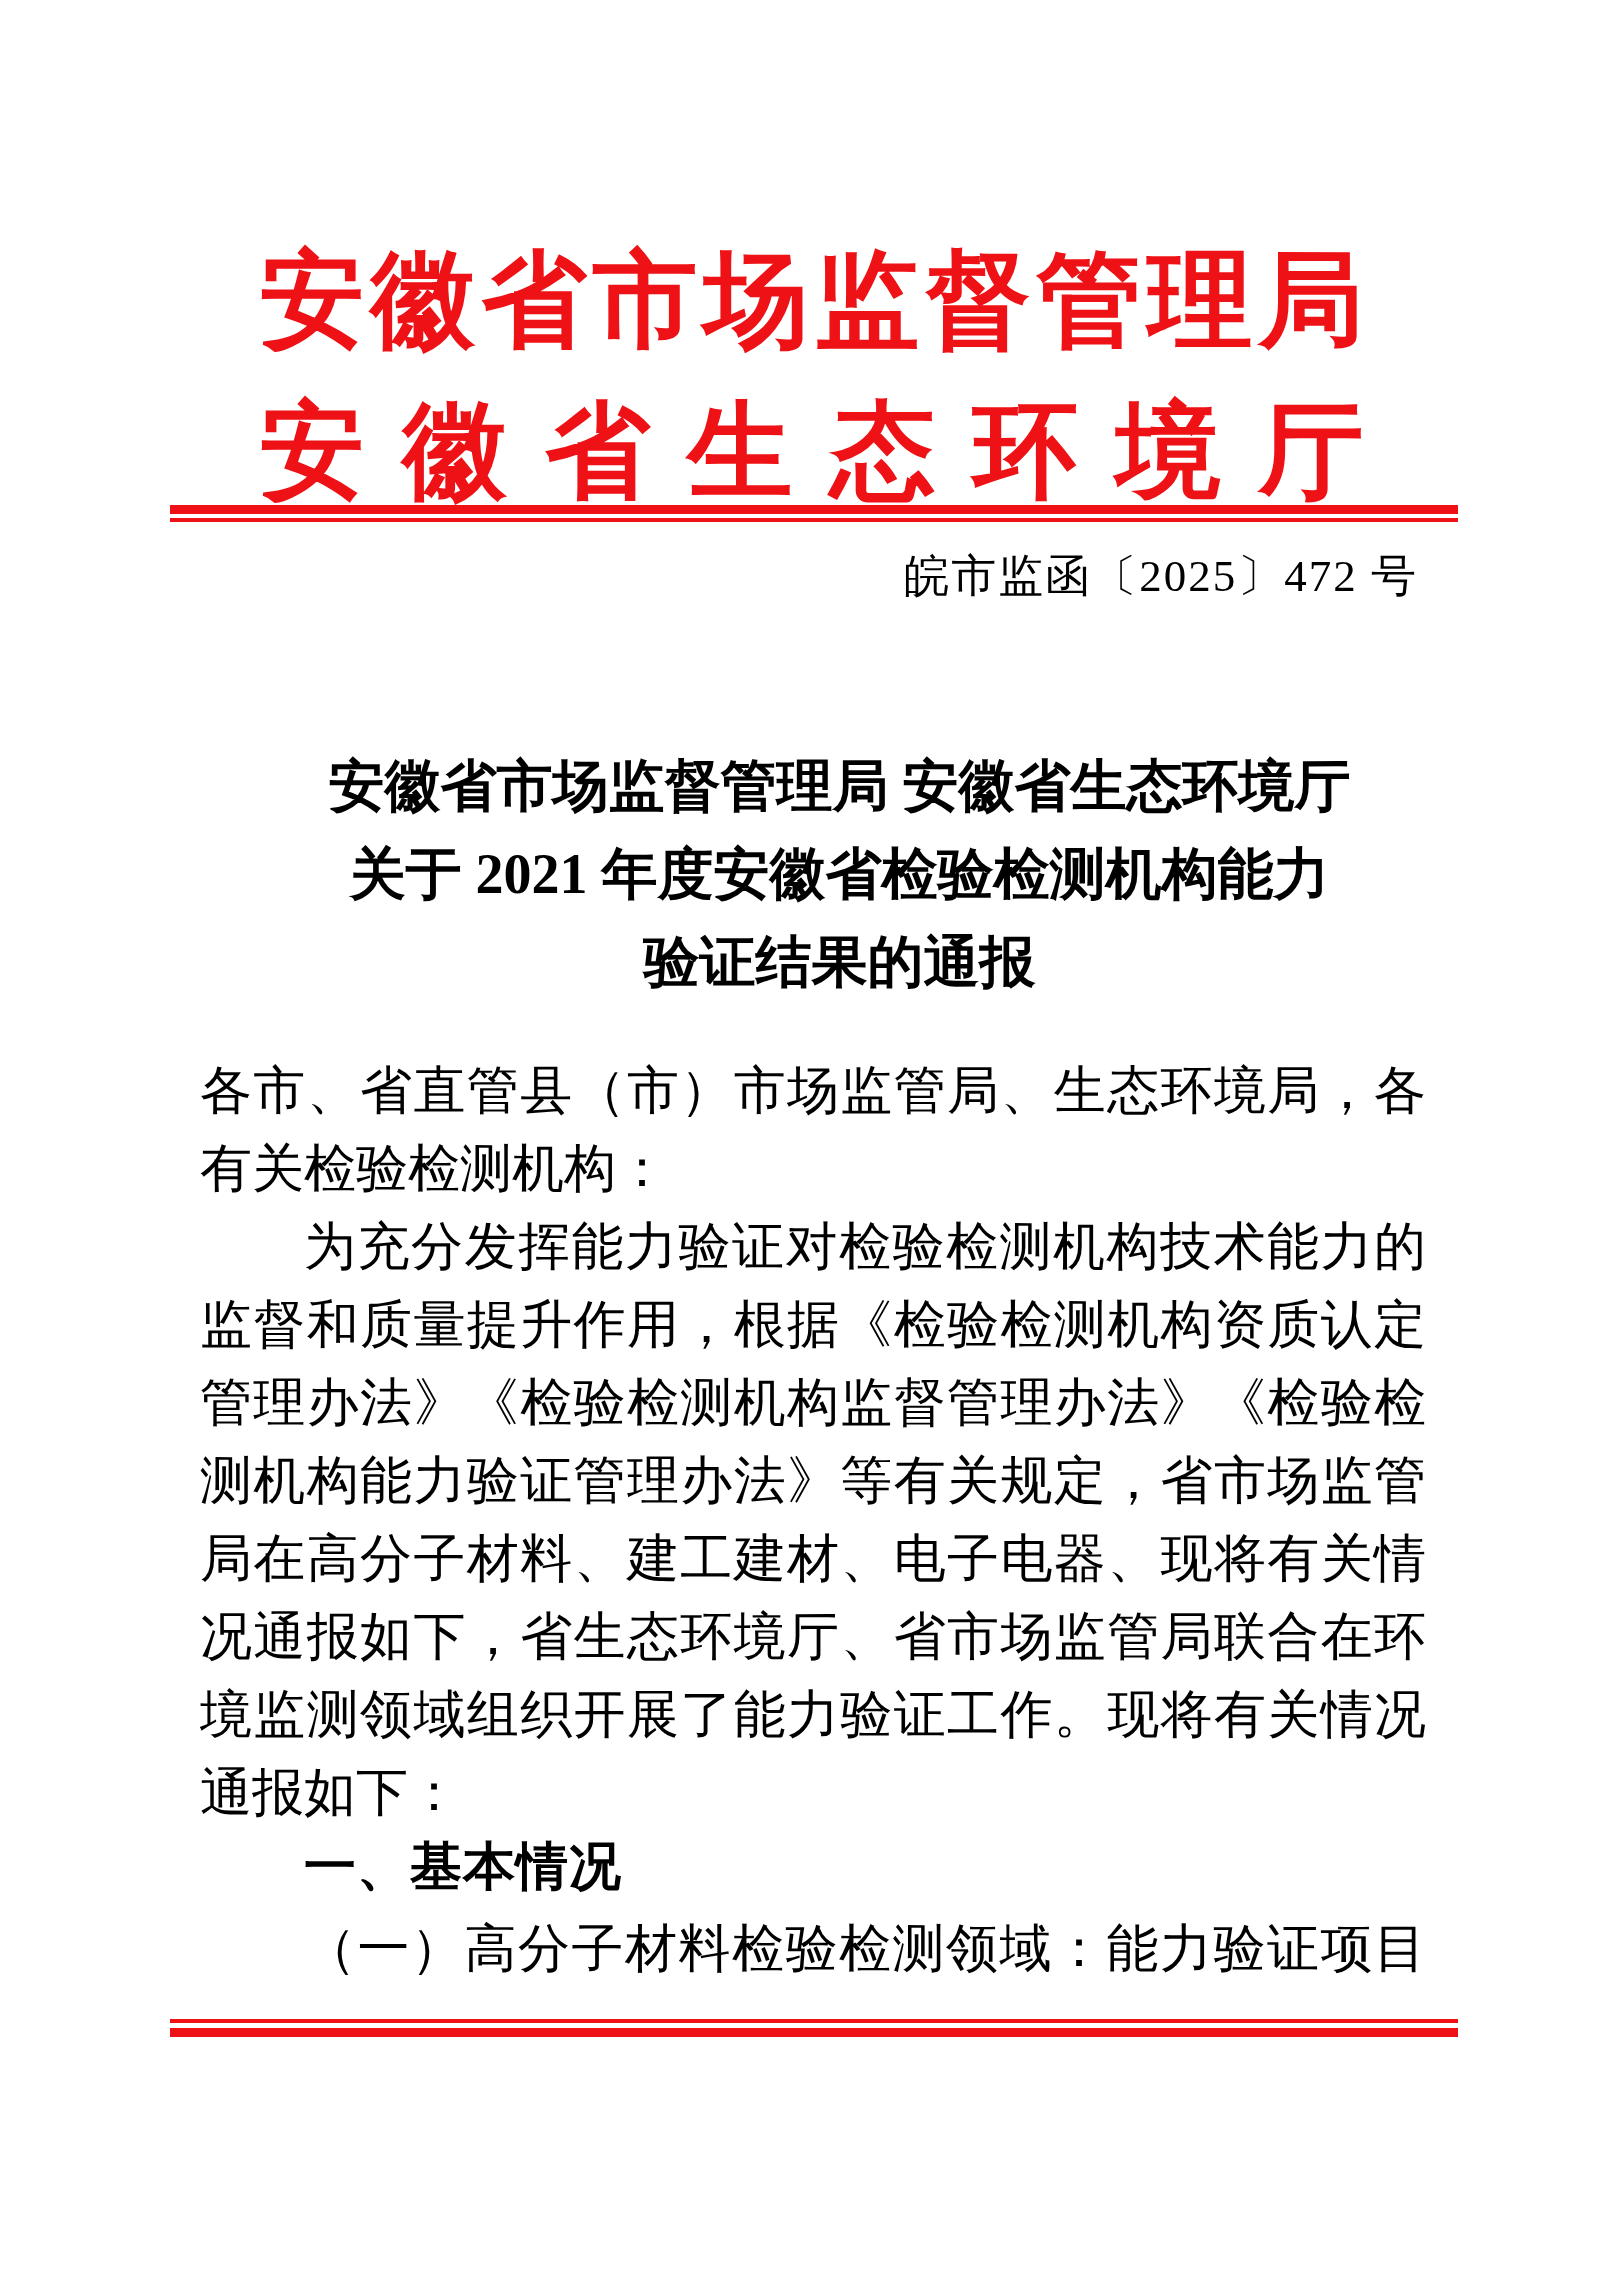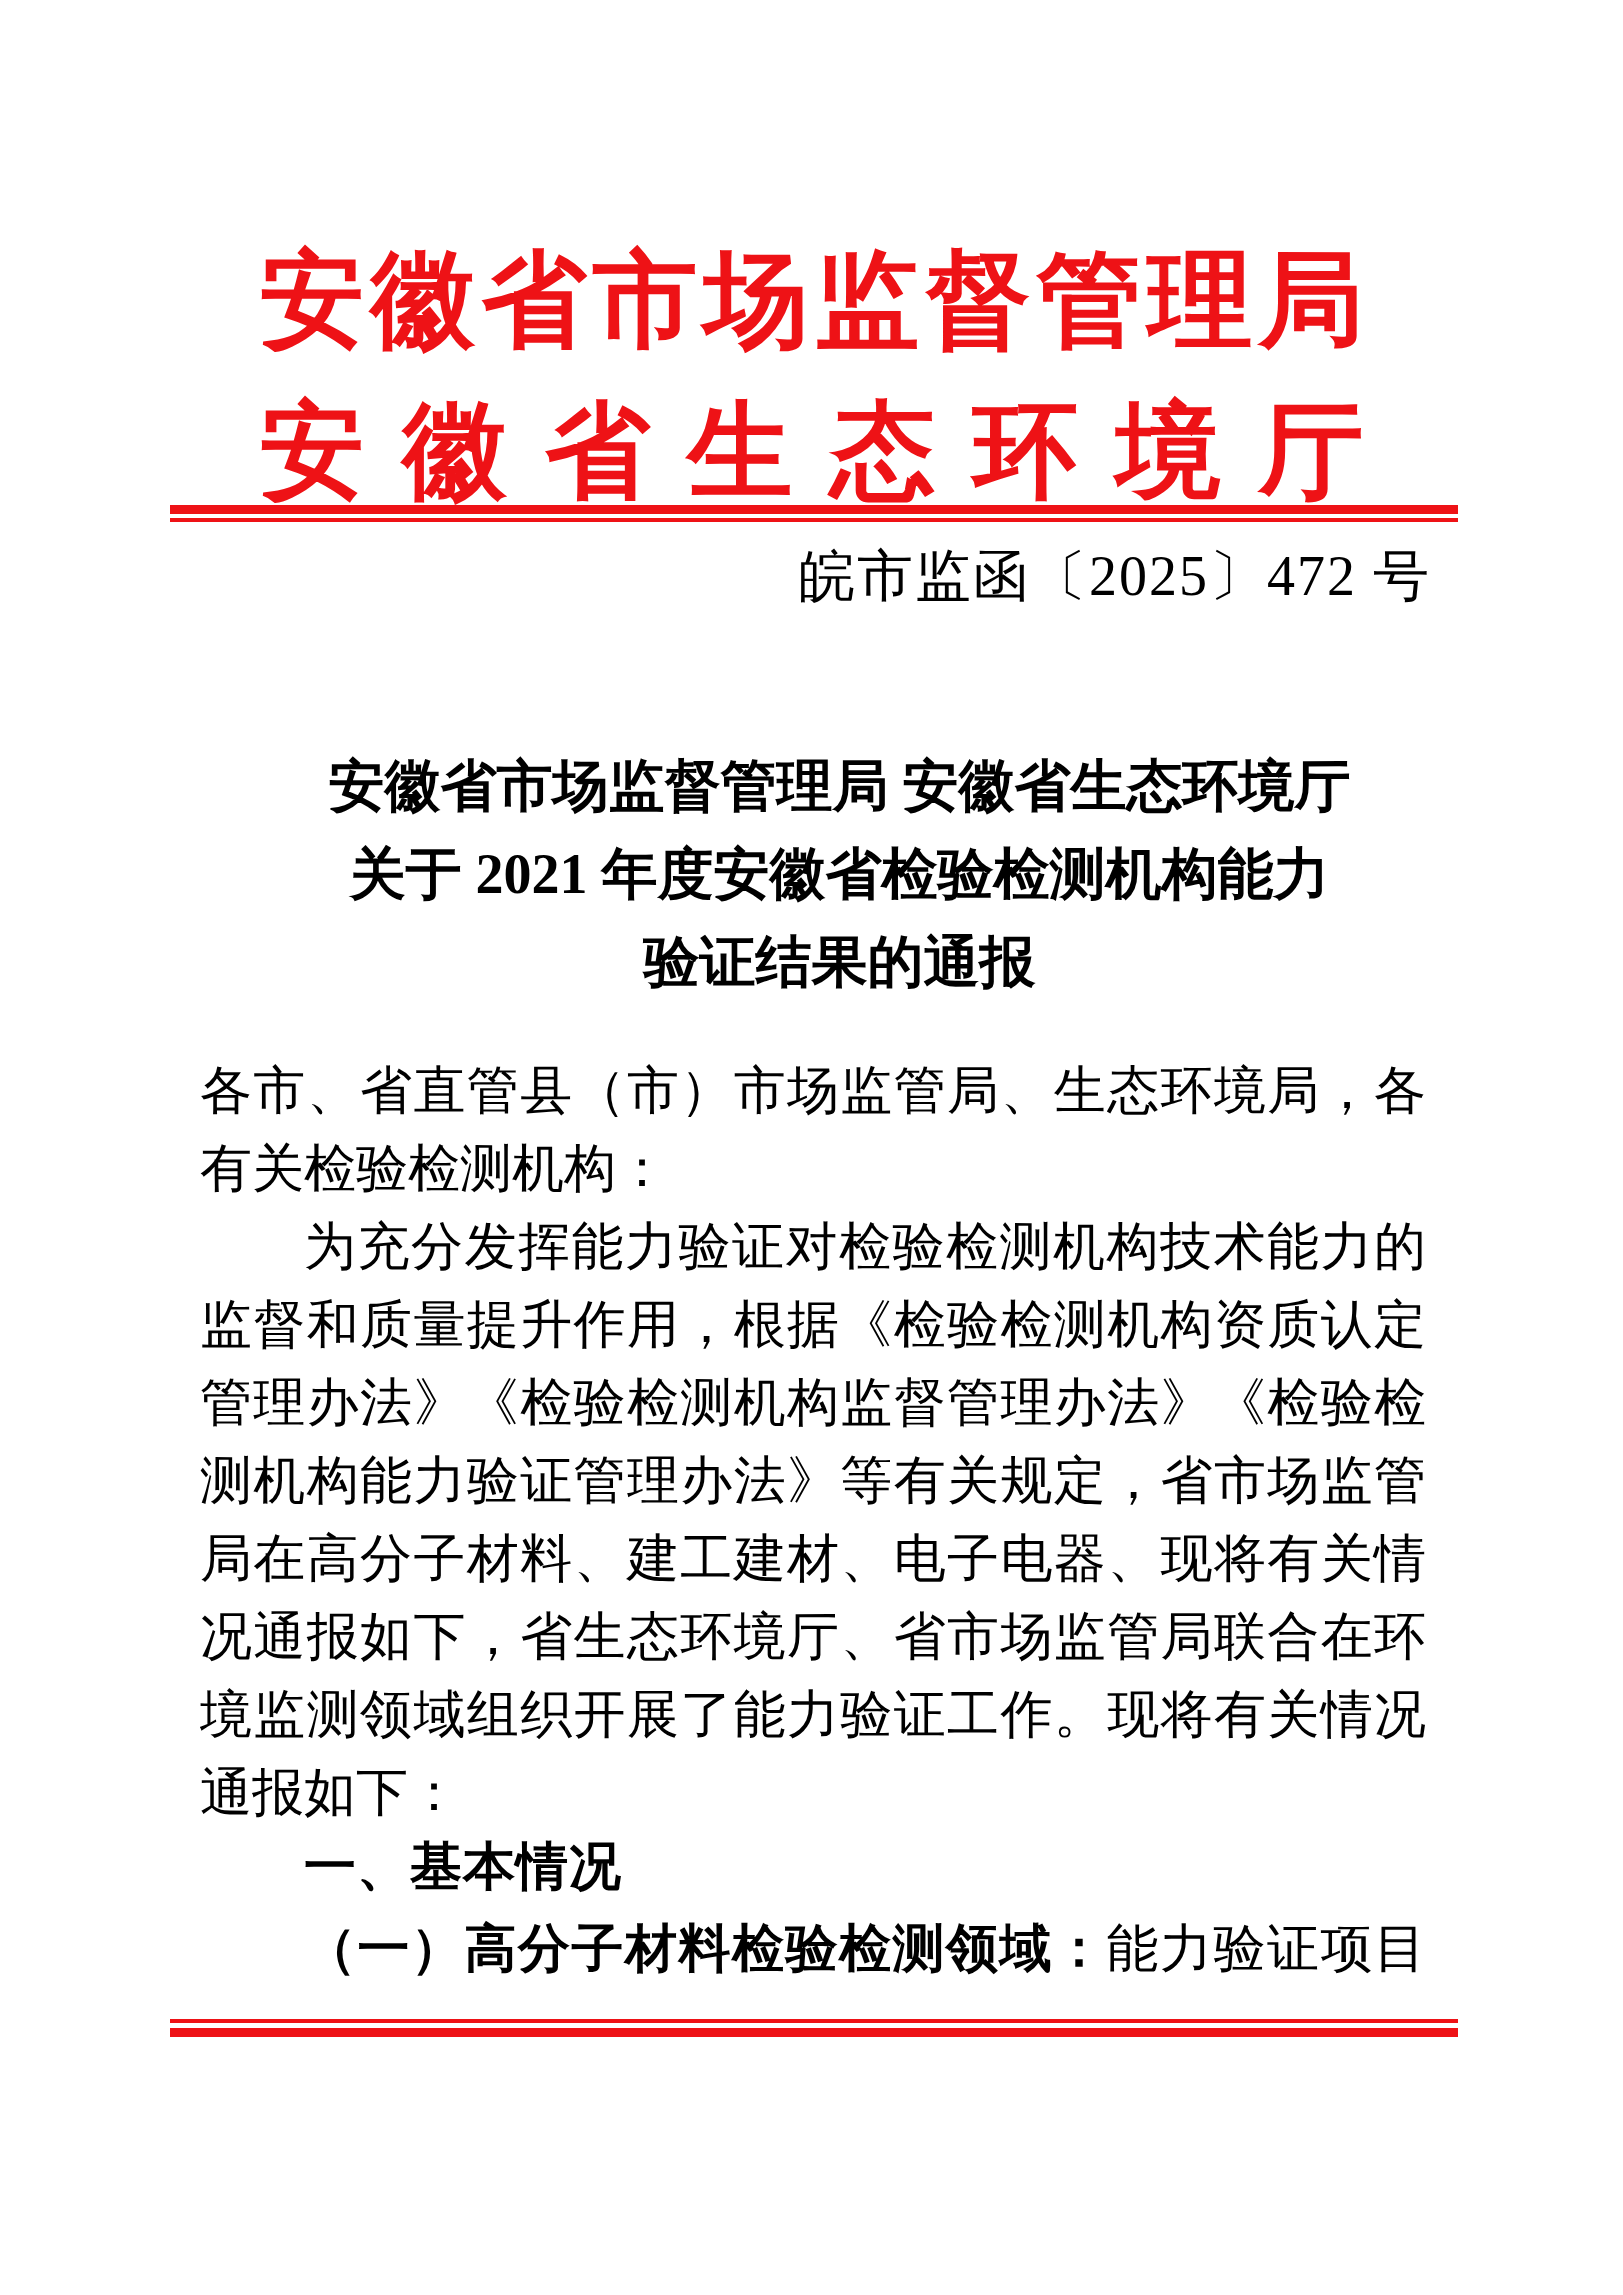--- a/index.html
+++ b/index.html
@@ -48,22 +48,22 @@
   .rule { width: 100%; background: #ee1216; }
   .rule.thick { height: 9.2px; }
   .rule.thin  { height: 4.1px; }
   .rule-top .rule.thin  { margin-top: 4.1px; }
   .rule-bottom .rule.thick { margin-top: 4.6px; }
 
   
   .doc-number {
     position: absolute;
     top: 548px;
-    right: 192px;
-    font-size: 56px;
+    right: 205px;
+    font-size: 45px;
     line-height: 56px;
     letter-spacing: 2px;
     white-space: nowrap;
   }
 
   
   .title-block {
     position: absolute;
     top: 742px;
     left: 0;
@@ -87,21 +87,21 @@
     line-height: 78px;
     text-align: justify;
   }
   .body-block p { margin: 0; }
   .indent { text-indent: 2em; }
   .section-heading {
     font-family: Liberation Mono, monospace;
     font-weight: bold;
     letter-spacing: 1px;
   }
-  .lead-bold { font-weight: bold; }
+  .lead-bold { font-weight: normal; }
 </style>
 </head>
 <body>
 
 <div class="page">
 
   <div class="agency-block">
     <div class="agency-line">
         <span>安</span>
         <span>徽</span>

